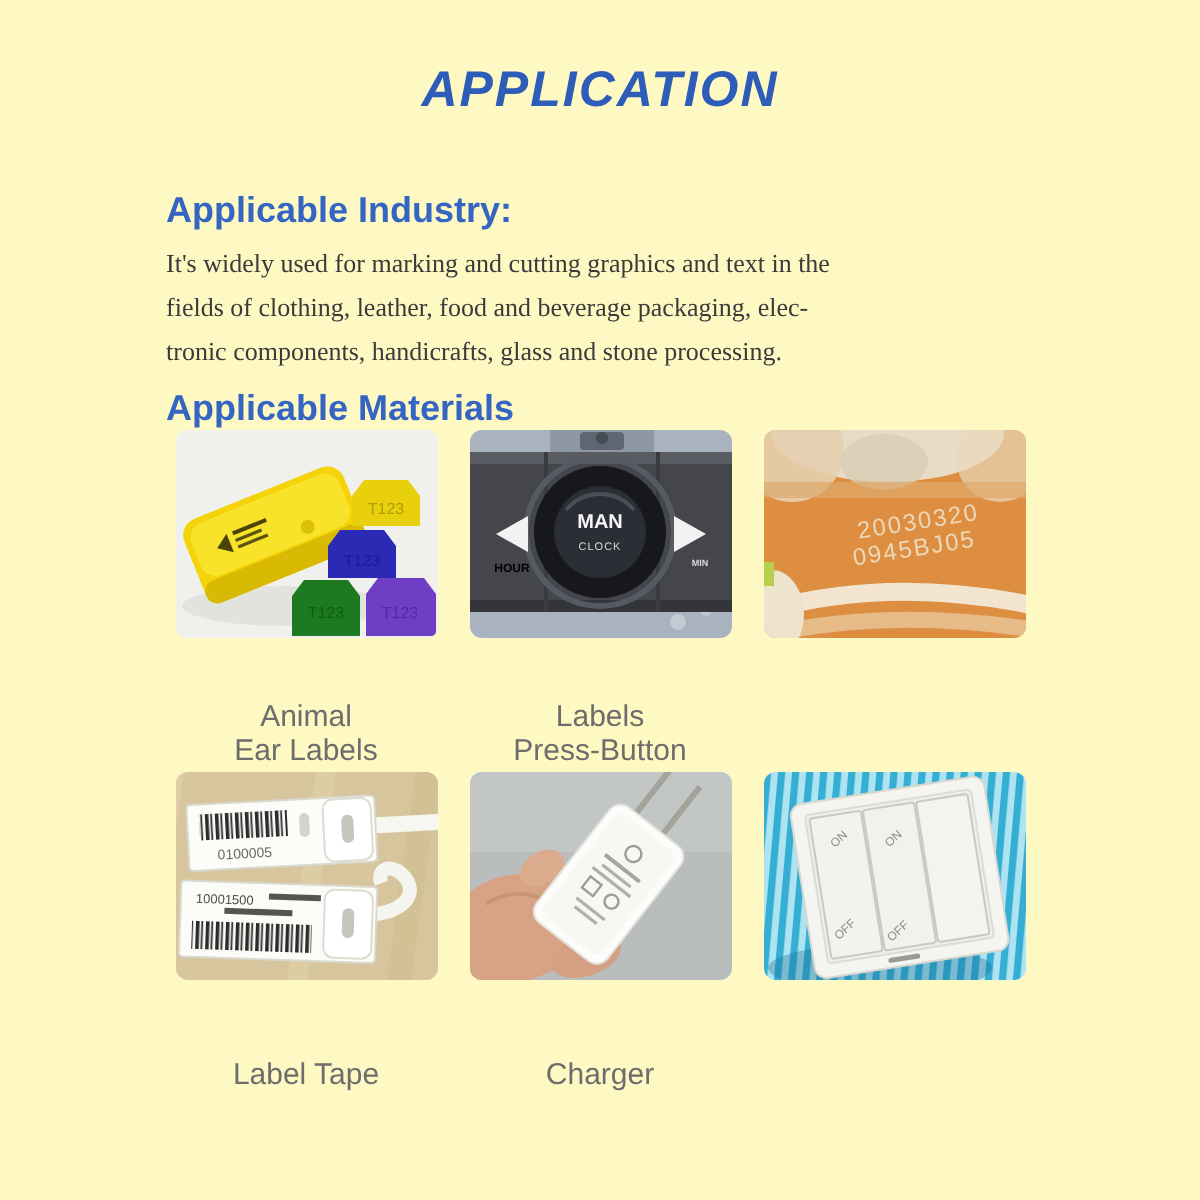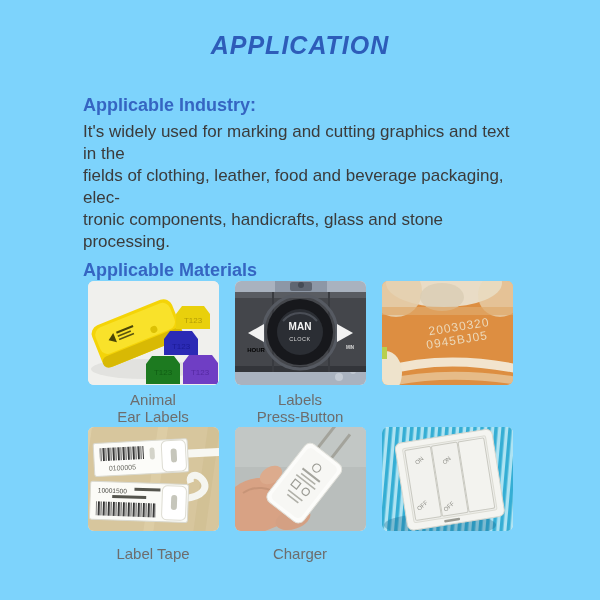--- a/index.html
+++ b/index.html
@@ -1,56 +1,56 @@
 <!DOCTYPE html>
 <html><head>
 <meta charset="utf-8">
 <style>
   * { box-sizing: border-box; }
   html, body { margin: 0; padding: 0; background: #ffffff; }
   .page {
-    width: 600px; height: 600px; background: #7dd3fc;
+    width: 600px; height: 600px; background: #fef9c3;
     font-family: "Liberation Sans", sans-serif;
     overflow: hidden; position: relative;
   }
   .page-title {
     margin: 0; padding-top: 31px; text-align: center;
     font-size: 25px; line-height: 28px; font-weight: bold; font-style: italic;
     color: #2d5cb9; letter-spacing: 1px;
   }
   .content { width: 434px; margin: 37px auto 0 auto; }
   .section-heading {
     margin: 0; font-size: 18px; line-height: 19px; font-weight: 700;
     color: #3565c2;
   }
   .section-heading.second { margin-top: 8px; }
   .section-body {
-    margin: 6px 0 0 0; font-size: 17px; line-height: 22px;
-    color: #3b3b3b; white-space: pre-line;
+    margin: 6px 0 0 0; font-size: 13px; line-height: 22px;
+    color: #3b3b3b; white-space: pre-line; font-family: Liberation Serif, serif;
   }
   .gallery {
     margin-top: 1px;
     display: grid;
     grid-template-columns: repeat(3, 131px);
     column-gap: 16px; row-gap: 0;
     justify-content: center;
     border-radius: 31px;
   }
   .cell { width: 131px; }
   .thumb {
     width: 131px; height: 104px; border-radius: 6px; overflow: hidden;
     background: #eeeeee;
   }
   .thumb svg { display: block; }
   .thumb text { font-family: "Liberation Sans", sans-serif; }
   .caption {
     min-height: 42px; padding-top: 3px;
     display: flex; align-items: center; justify-content: center;
     text-align: center; white-space: pre-line;
-    font-size: 15px; line-height: 17px; color: #6d6d6d;
+    font-size: 15px; line-height: 17px; color: #6d6d6d; margin-top: 25px;
   }
 </style>
 </head>
 <body>
 
 <div class="page">
 
   <h1 class="page-title">APPLICATION</h1>
 
   <div class="content">

